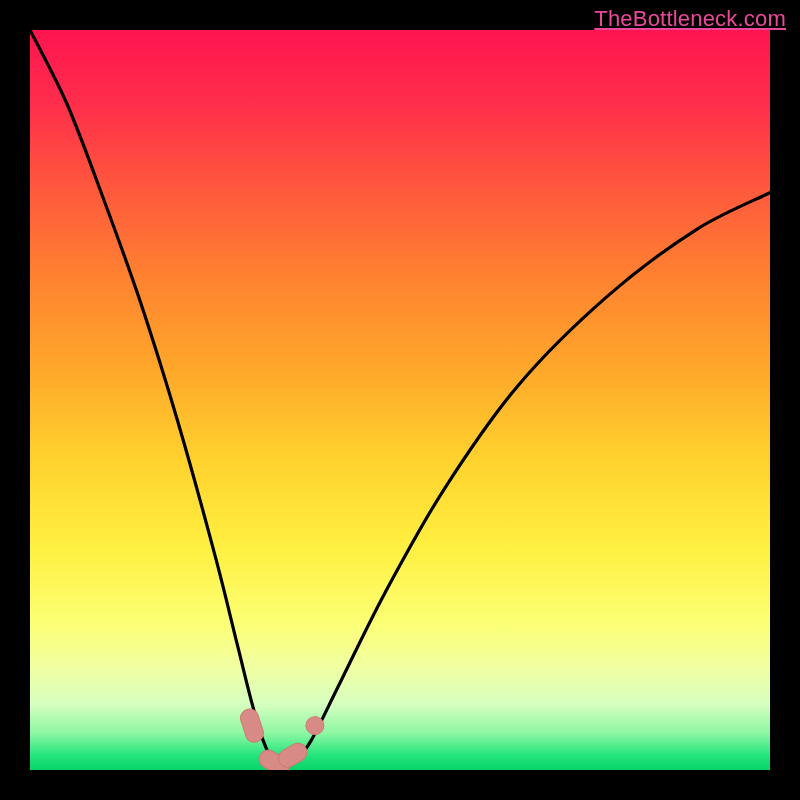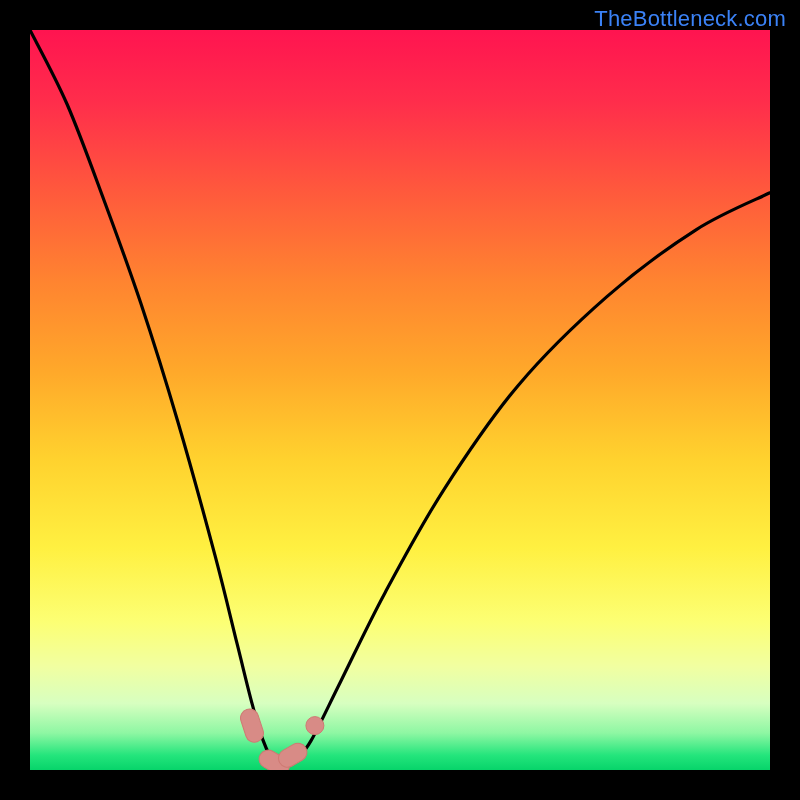--- a/index.html
+++ b/index.html
@@ -41,23 +41,24 @@
       #24e57c 98%,
       #07d46a 100%
     );
   }
   .watermark {
     position: absolute;
     top: 6px;
     right: 14px;
     font-family: Arial, Helvetica, sans-serif;
     font-size: 22px;
-    color: #3b82f6;
+    color: #ec4899;
     letter-spacing: 0.2px;
     user-select: none;
+    text-decoration: underline;
   }
   svg {
     position: absolute;
     left: 0;
     top: 0;
   }
 </style>
 </head>
 <body>
 

